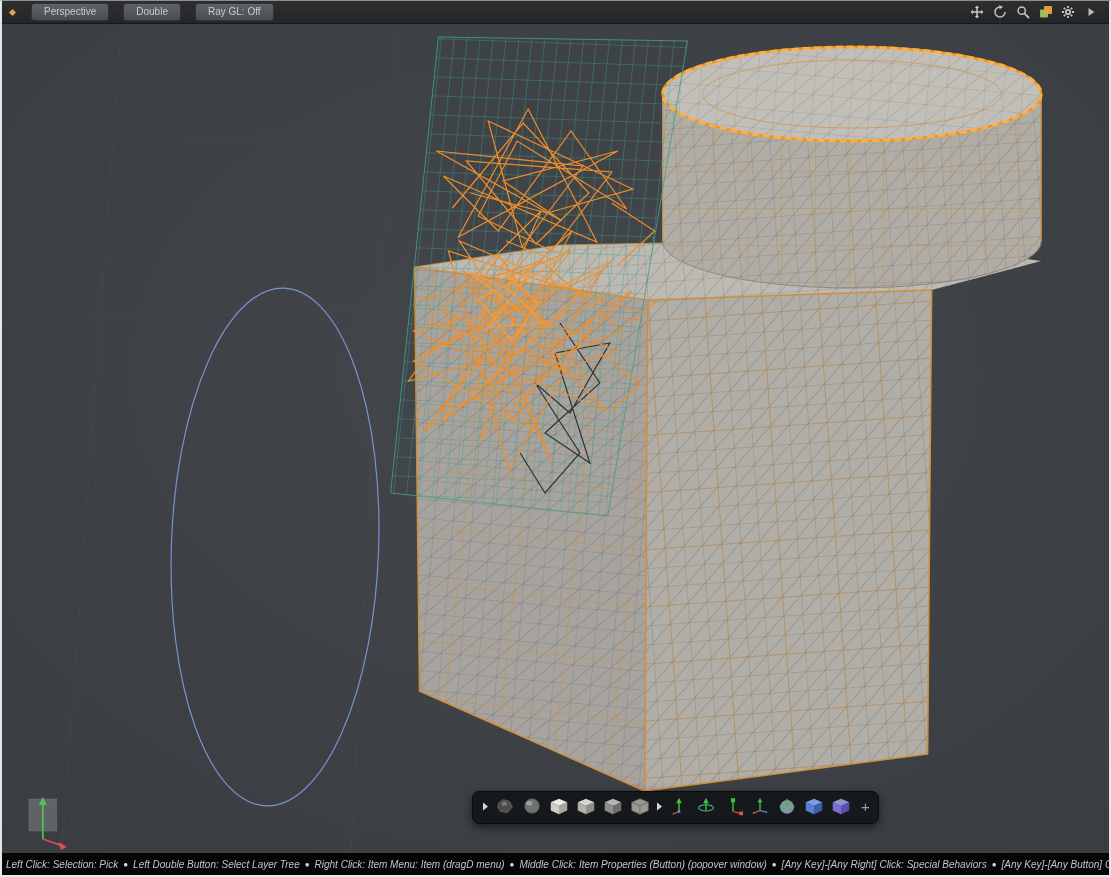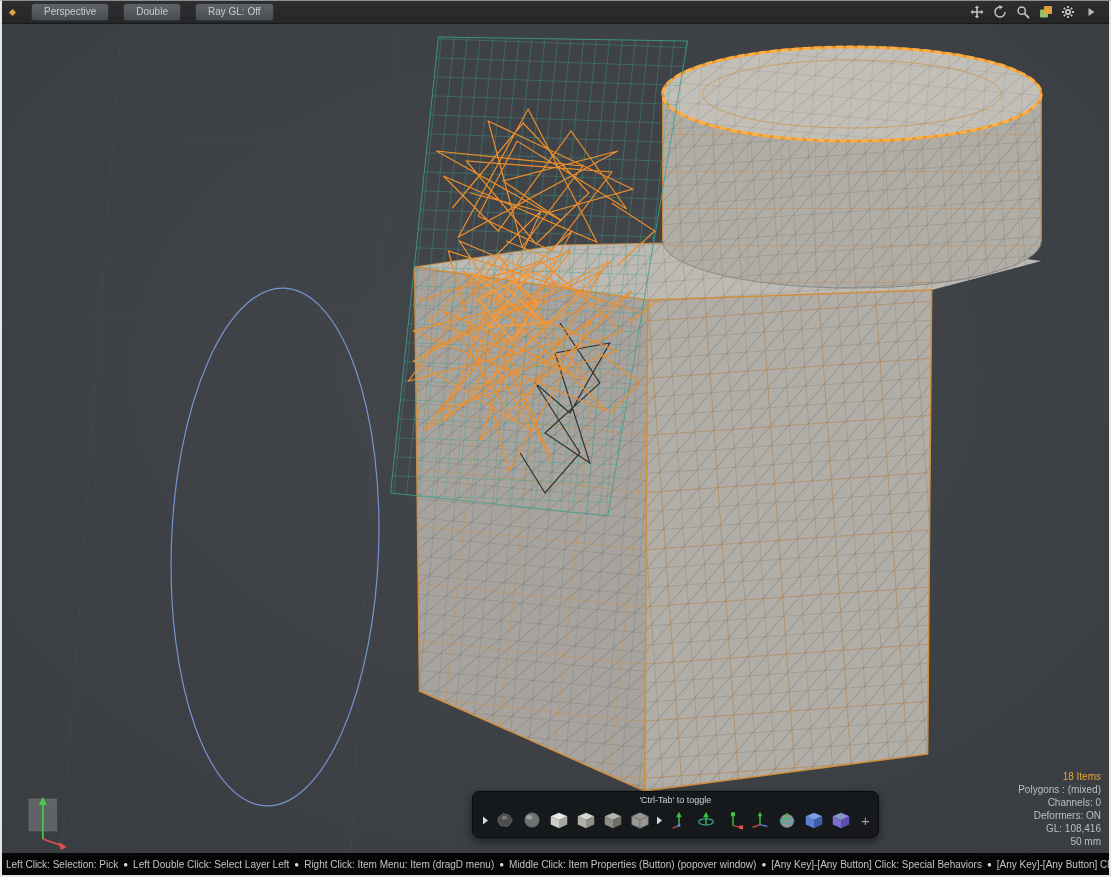--- a/index.html
+++ b/index.html
@@ -46,21 +46,21 @@
   
   .info-panel{
     position:absolute;right:8px;bottom:27px;z-index:4;
     text-align:right;font-size:10px;line-height:13px;color:#bcbec0;
   }
   .info-items{color:#e8a43c;}
   
   .status-bar{
     position:absolute;left:0;right:0;bottom:0;height:22px;z-index:7;
     background:#060607;display:flex;align-items:center;
-    font-size:10px;color:#c2c4c6;padding:0 4px;white-space:nowrap;overflow:hidden;
+    font-size:10px;color:#c2c4c6;padding:0 4px;white-space:nowrap;overflow:hidden;font-style:italic;
   }
   .sb-bullet{color:#dadada;margin:0 5px;font-size:8px;}
 </style>
 </head>
 <body>
 
 <div class="window">
 
   <div class="vp-header">
     <span class="active-dot"></span>
@@ -193,21 +193,20 @@
     <g>
       <rect x="27" y="776" width="28" height="32" fill="#909090" opacity="0.45" stroke="#b5b5b5" stroke-width="0.5"></rect>
       <line x1="41" y1="816" x2="41" y2="780" stroke="#4ccb4c" stroke-width="1.6"></line>
       <polygon points="41,774 37,782 45,782" fill="#4ccb4c"></polygon>
       <line x1="41" y1="816" x2="61" y2="823" stroke="#e05050" stroke-width="1.6"></line>
       <polygon points="65,824 57,819 59,827" fill="#e05050"></polygon>
     </g>
   </svg>
 
   <div class="toolbar-popup">
-    <div class="popup-tooltip">'Ctrl-Tab' to toggle</div>
     <div class="popup-row">
       <span class="group-arrow">
         <svg width="7" height="9" viewBox="0 0 7 9">
             <path d="M1 0.5 L6 4.5 L1 8.5 Z" fill="#d6d8da"></path>
           </svg>
       </span>
       <span class="icon-cell">
         <svg width="22" height="22" viewBox="0 0 24 22">
             <polygon points="5,8 10,4 17,6 20,12 15,18 7,17 4,12" fill="#4c4c4a" stroke="#6e6e6a" stroke-width="0.8"></polygon>
             <polygon points="8,8 12,6 15,9 10,11" fill="#7d7d78"></polygon>
@@ -302,36 +301,28 @@
             <polygon points="12,3 21,7 12,11 3,7" fill="#958ce0"></polygon>
             <polygon points="3,7 12,11 12,20 3,16" fill="#7a6fd0"></polygon>
             <polygon points="12,11 21,7 21,16 12,20" fill="#5a4fb0"></polygon>
             <line x1="12" y1="11" x2="12" y2="3" stroke="#3cc53c" stroke-width="1"></line>
           </svg>
       </span>
       <span class="plus">+</span>
     </div>
   </div>
 
-  <div class="info-panel">
-    <div class="info-items">18 Items</div>
-    <div>Polygons : (mixed)</div>
-    <div>Channels: 0</div>
-    <div>Deformers: ON</div>
-    <div>GL: 108,416</div>
-    <div>50 mm</div>
-  </div>
 
   <div class="status-bar">
     <span>Left Click: Selection: Pick</span>
     <span class="sb-bullet">●</span>
-    <span>Left Double Click: Select Layer Left</span>
+    <span>Left Double Button: Select Layer Tree</span>
     <span class="sb-bullet">●</span>
     <span>Right Click: Item Menu: Item (dragD menu)</span>
     <span class="sb-bullet">●</span>
     <span>Middle Click: Item Properties (Button) (popover window)</span>
     <span class="sb-bullet">●</span>
-    <span>[Any Key]-[Any Button] Click: Special Behaviors</span>
+    <span>[Any Key]-[Any Right] Click: Special Behaviors</span>
     <span class="sb-bullet">●</span>
     <span>[Any Key]-[Any Button] Click and Drag: dragD ..</span>
   </div>
 
 </div>
 
 </body></html>

